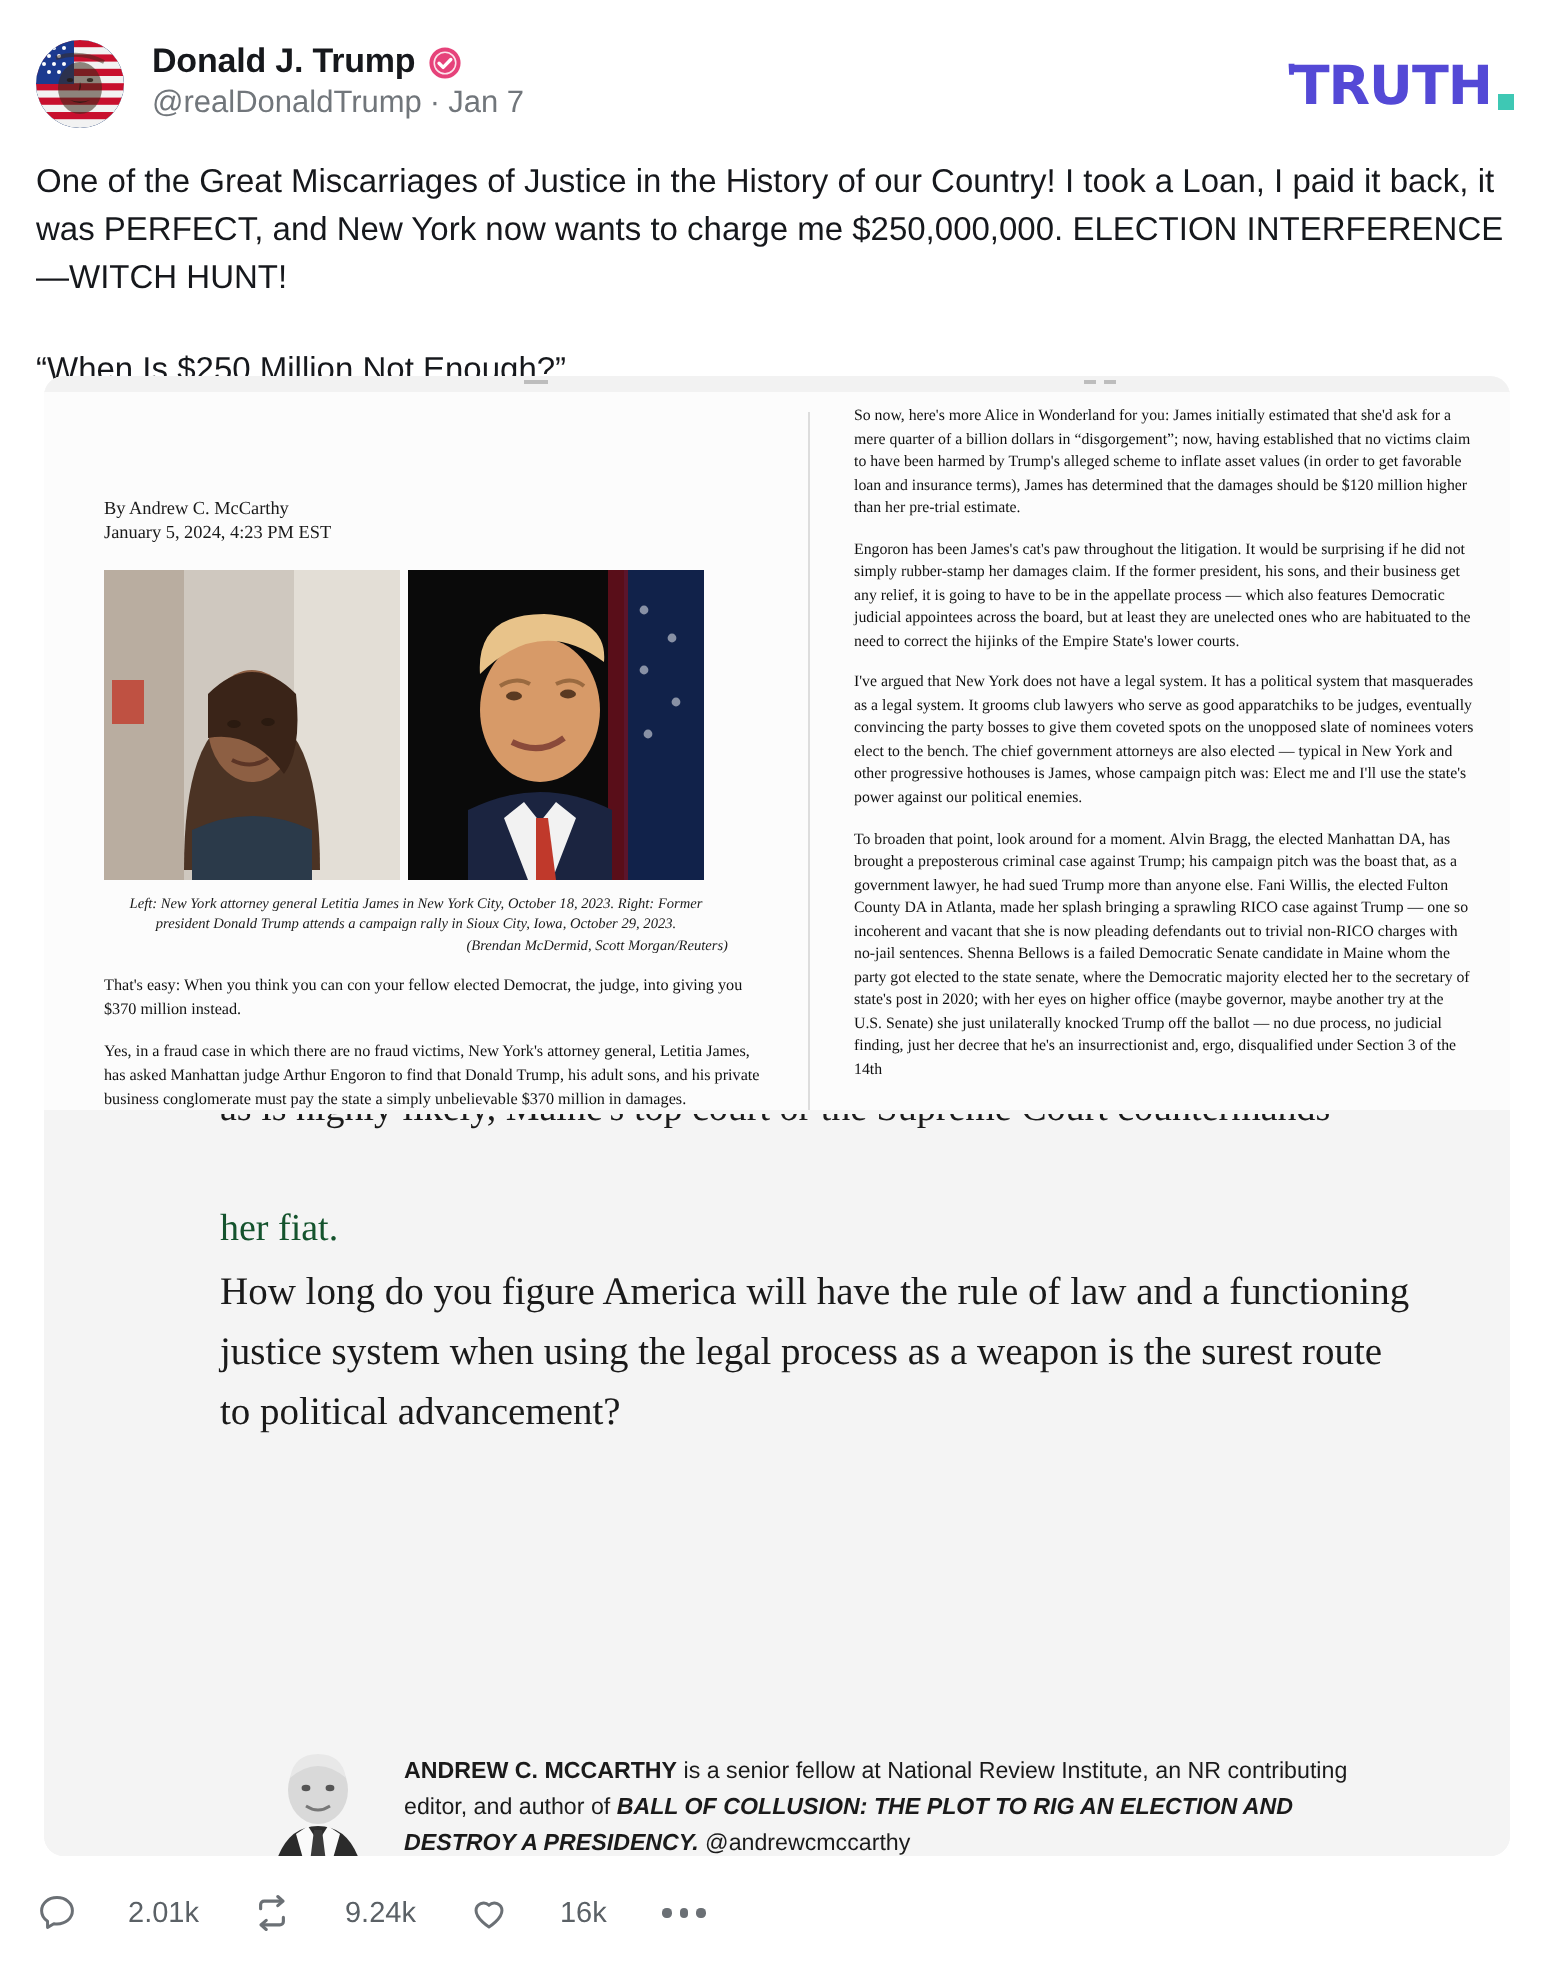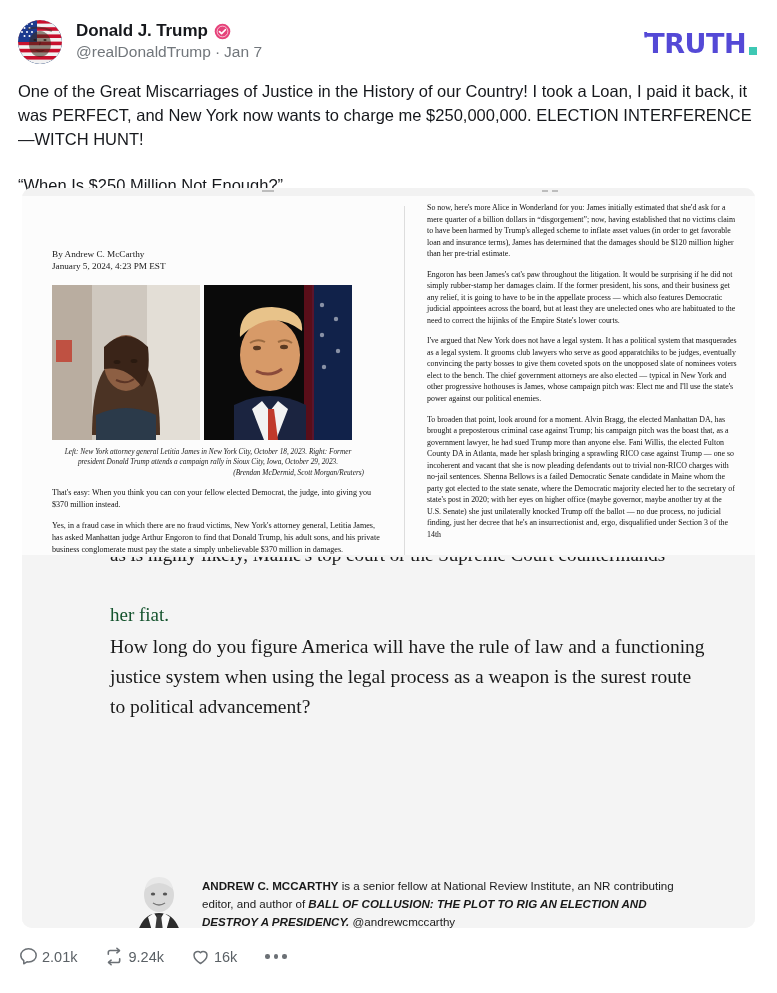--- a/index.html
+++ b/index.html
@@ -145,21 +145,21 @@
     margin-left: 16px; font-size: 11.6px; line-height: 1.55; color:#1a1a1a;
   }
   .bio-text b { font-weight: bold; }
   .bio-text i { font-style: italic; font-weight: bold; }
 
   
   .actions {
     position:absolute; left: 18px; top: 946px;
     display:flex; align-items:center; gap: 26px;
   }
-  .action { display:flex; align-items:center; gap: 3px; cursor:pointer; }
+  .action { display:flex; align-items:center; gap: 25px; cursor:pointer; }
   .action svg { display:block; }
   .action-count { font-size: 14.5px; color: #5b6166; }
   .more-dots { display:flex; align-items:center; gap: 4px; padding: 6px 2px; cursor:pointer; }
   .more-dots i { width:4.5px; height:4.5px; border-radius:50%; background:#6b7075; display:block; }
 </style>
 </head>
 <body>
 
 <div class="post">
 

